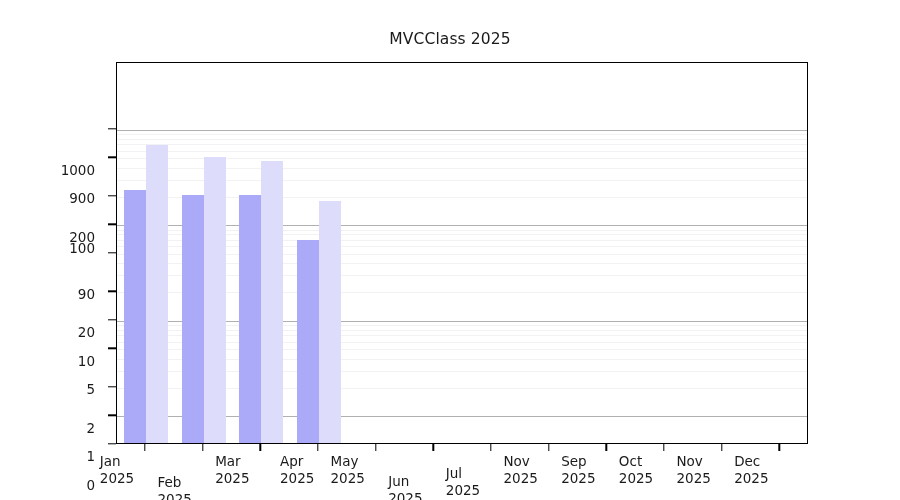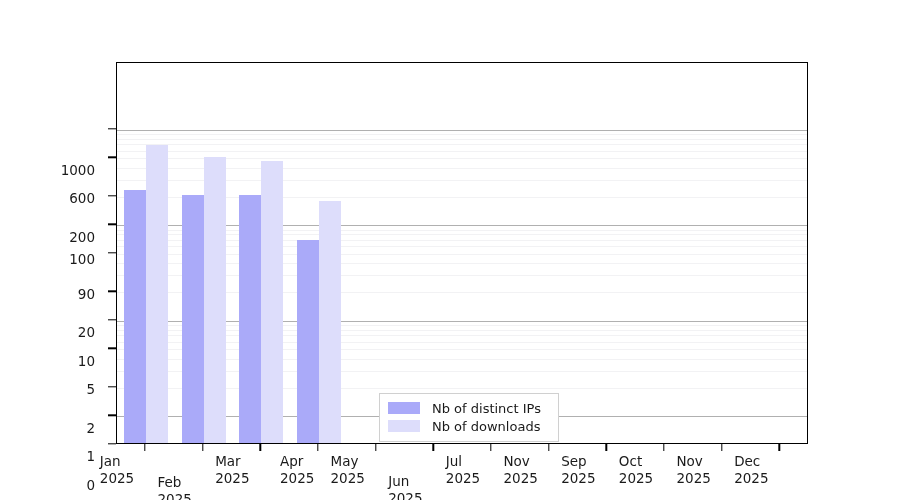--- a/index.html
+++ b/index.html
@@ -102,20 +102,21 @@
     font-size:13px;
     color:#1a1a1a;
     white-space:nowrap;
   }
 </style>
 </head>
 <body>
 
 <div id="figure">
 
+  <div id="chart-title">MVCClass 2025</div>
 
   <div id="plot-area">
     <div id="grid-layer">
         <div class="gridline minor" style="top: 307.627px;"></div>
         <div class="gridline minor" style="top: 295.514px;"></div>
         <div class="gridline minor" style="top: 278.683px;"></div>
         <div class="gridline minor" style="top: 272.396px;"></div>
         <div class="gridline minor" style="top: 266.95px;"></div>
         <div class="gridline minor" style="top: 262.147px;"></div>
         <div class="gridline minor" style="top: 212.127px;"></div>
@@ -161,25 +162,25 @@
       <div class="ytick-label" style="top: 386.7px;">2</div>
       <div class="ytick-mark" style="top: 386.7px;"></div>
       <div class="ytick-label" style="top: 348.118px;">5</div>
       <div class="ytick-mark" style="top: 348.118px;"></div>
       <div class="ytick-label" style="top: 319.85px;">10</div>
       <div class="ytick-mark" style="top: 319.85px;"></div>
       <div class="ytick-label" style="top: 291.2px;">20</div>
       <div class="ytick-mark" style="top: 291.2px;"></div>
       <div class="ytick-label" style="top: 252.618px;">90</div>
       <div class="ytick-mark" style="top: 252.618px;"></div>
-      <div class="ytick-label" style="top: 218px;">100</div>
+      <div class="ytick-label" style="top: 207px;">100</div>
       <div class="ytick-mark" style="top: 224.35px;"></div>
       <div class="ytick-label" style="top: 195.7px;">200</div>
       <div class="ytick-mark" style="top: 195.7px;"></div>
-      <div class="ytick-label" style="top: 157.118px;">600</div>
+      <div class="ytick-label" style="top: 157.118px;">900</div>
       <div class="ytick-mark" style="top: 157.118px;"></div>
       <div class="ytick-label" style="top: 128.85px;">1000</div>
       <div class="ytick-mark" style="top: 128.85px;"></div>
     </div>
   <div id="xaxis-layer">
       <div class="xtick-mark" style="left: 144.833px;"></div>
       <div class="xtick-label" style="left: 144.833px;">
         <span>Jan</span>
         <span>2025</span>
       </div>
@@ -202,21 +203,21 @@
       <div class="xtick-label" style="left: 375.5px;">
         <span>May</span>
         <span>2025</span>
       </div>
       <div class="xtick-mark" style="left: 433.167px;"></div>
       <div class="xtick-label" style="left: 433.167px; margin-top: 20px;">
         <span>Jun</span>
         <span>2025</span>
       </div>
       <div class="xtick-mark" style="left: 490.833px;"></div>
-      <div class="xtick-label" style="left: 490.833px;">
+      <div class="xtick-label" style="left: 490.833px; margin-top: 12px;">
         <span>Jul</span>
         <span>2025</span>
       </div>
       <div class="xtick-mark" style="left: 548.5px;"></div>
       <div class="xtick-label" style="left: 548.5px;">
         <span>Nov</span>
         <span>2025</span>
       </div>
       <div class="xtick-mark" style="left: 606.167px;"></div>
       <div class="xtick-label" style="left: 606.167px;">
@@ -233,24 +234,14 @@
         <span>Nov</span>
         <span>2025</span>
       </div>
       <div class="xtick-mark" style="left: 779.167px;"></div>
       <div class="xtick-label" style="left: 779.167px;">
         <span>Dec</span>
         <span>2025</span>
       </div>
     </div>
 
-  <div id="legend">
-      <div class="legend-row">
-        <div class="legend-swatch ips" style="background: rgb(170, 170, 249);"></div>
-        <div class="legend-text">Nb of distinct IPs</div>
-      </div>
-      <div class="legend-row">
-        <div class="legend-swatch dls" style="background: rgb(221, 221, 251);"></div>
-        <div class="legend-text">Nb of downloads</div>
-      </div>
-    </div>
 
 </div>
 
 </body></html>

